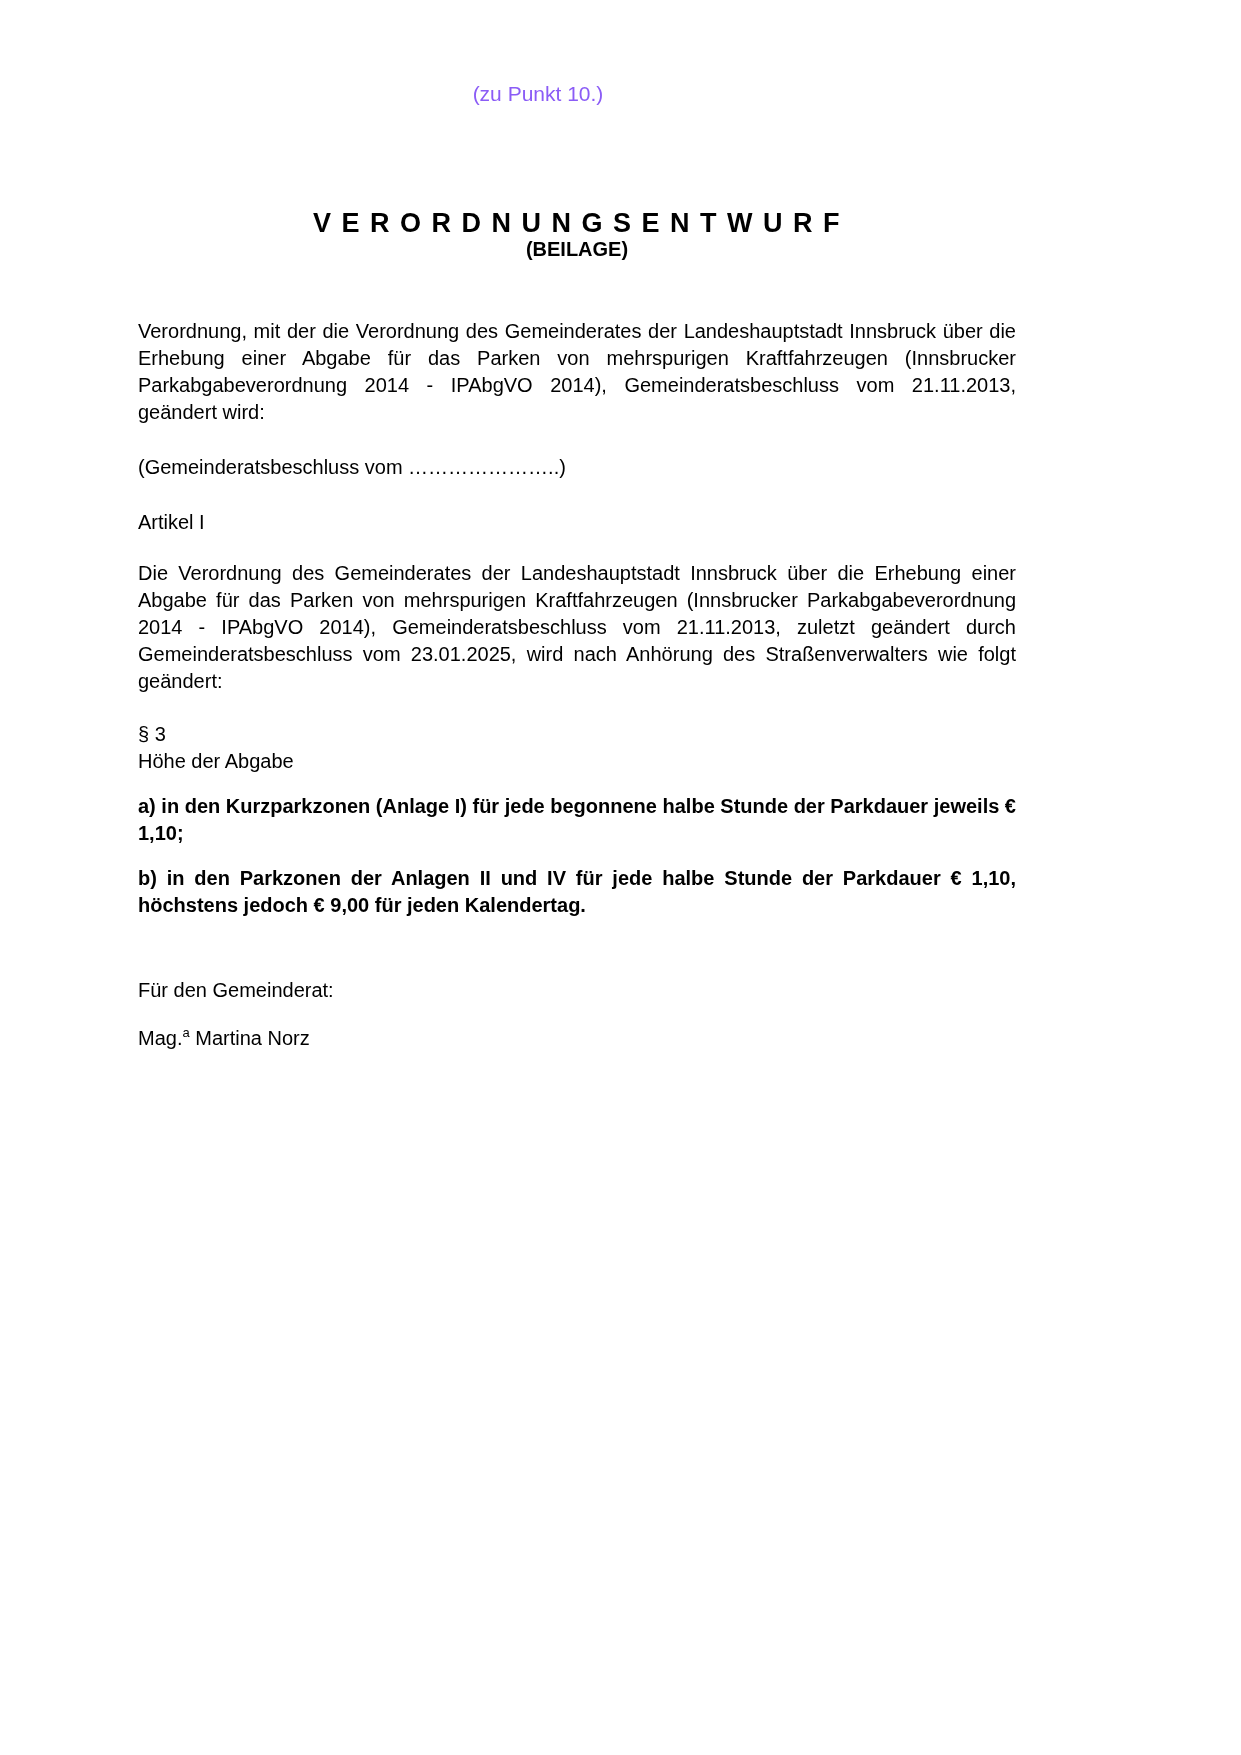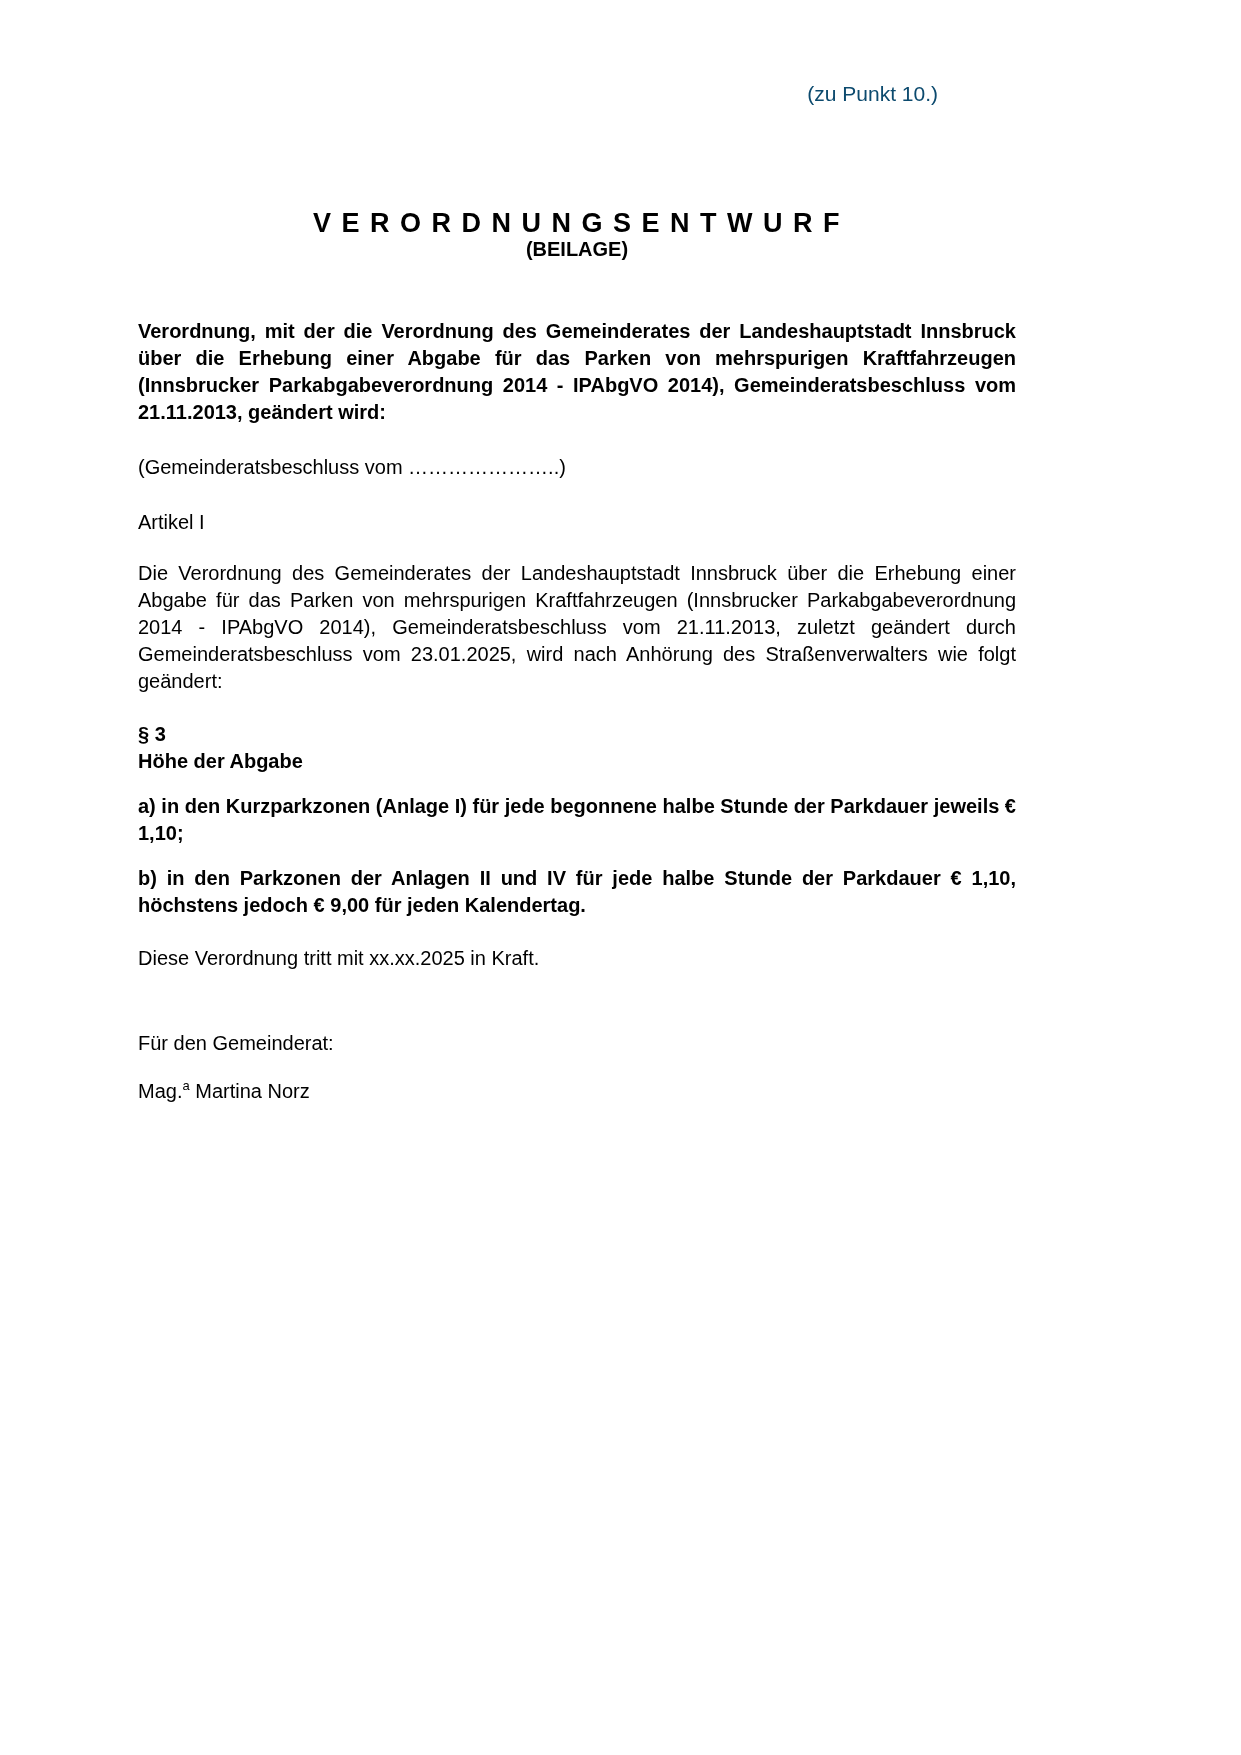--- a/index.html
+++ b/index.html
@@ -18,24 +18,24 @@
   .page {
     box-sizing: border-box;
     width: 1241px;
     min-height: 1755px;
     padding: 82px 225px 60px 138px;
     background: #ffffff;
   }
   .content { width: 878px; }
 
   .corner-note {
-    text-align: right;
+    text-align: center;
     padding-right: 78px;
     font-size: 21px;
-    color: #0c4a6e;
+    color: #8b5cf6;
     line-height: 24px;
   }
 
   .doc-title {
     margin-top: 104px;
     text-align: center;
     font-size: 27px;
     font-weight: bold;
     letter-spacing: 1.5px;
     line-height: 26px;
@@ -50,21 +50,21 @@
   p {
     margin: 0;
     font-size: 20px;
     line-height: 27px;
   }
   .just {
     text-align: justify;
     text-align-last: left;
   }
   .center   { text-align: left; }
-  .bold     { font-weight: bold; }
+  .bold     { font-weight: normal; }
 
   .intro          { margin-top: 56px; }
   .decision-line  { margin-top: 28px; }
   .art-heading    { margin-top: 28px; }
   .art1-body      { margin-top: 24px; }
   .sec-num        { margin-top: 26px; }
   .sec-title      { margin-top: 0; }
   .para-1         { margin-top: 18px; }
   .item           { margin-top: 18px; font-weight: bold; }
   .art2-heading   { margin-top: 70px; }
@@ -101,20 +101,19 @@
     <p class="sec-num center bold">§ 3</p>
 
     <p class="sec-title center bold">Höhe der Abgabe</p>
 
 
     <p class="item just">a) in den Kurzparkzonen (Anlage I) für jede begonnene halbe Stunde der Parkdauer jeweils € 1,10;</p>
 
     <p class="item just">b) in den Parkzonen der Anlagen II und IV für jede halbe Stunde der Parkdauer € 1,10, höchstens jedoch € 9,00 für jeden Kalendertag.</p>
 
 
-    <p class="art2-body">Diese Verordnung tritt mit xx.xx.2025 in Kraft.</p>
 
     <p class="sig-for">Für den Gemeinderat:</p>
 
     <p class="sig-name"><span>Mag.</span><sup>a</sup><span> Martina Norz</span></p>
 
   </div>
 </div>
 
 </body></html>

